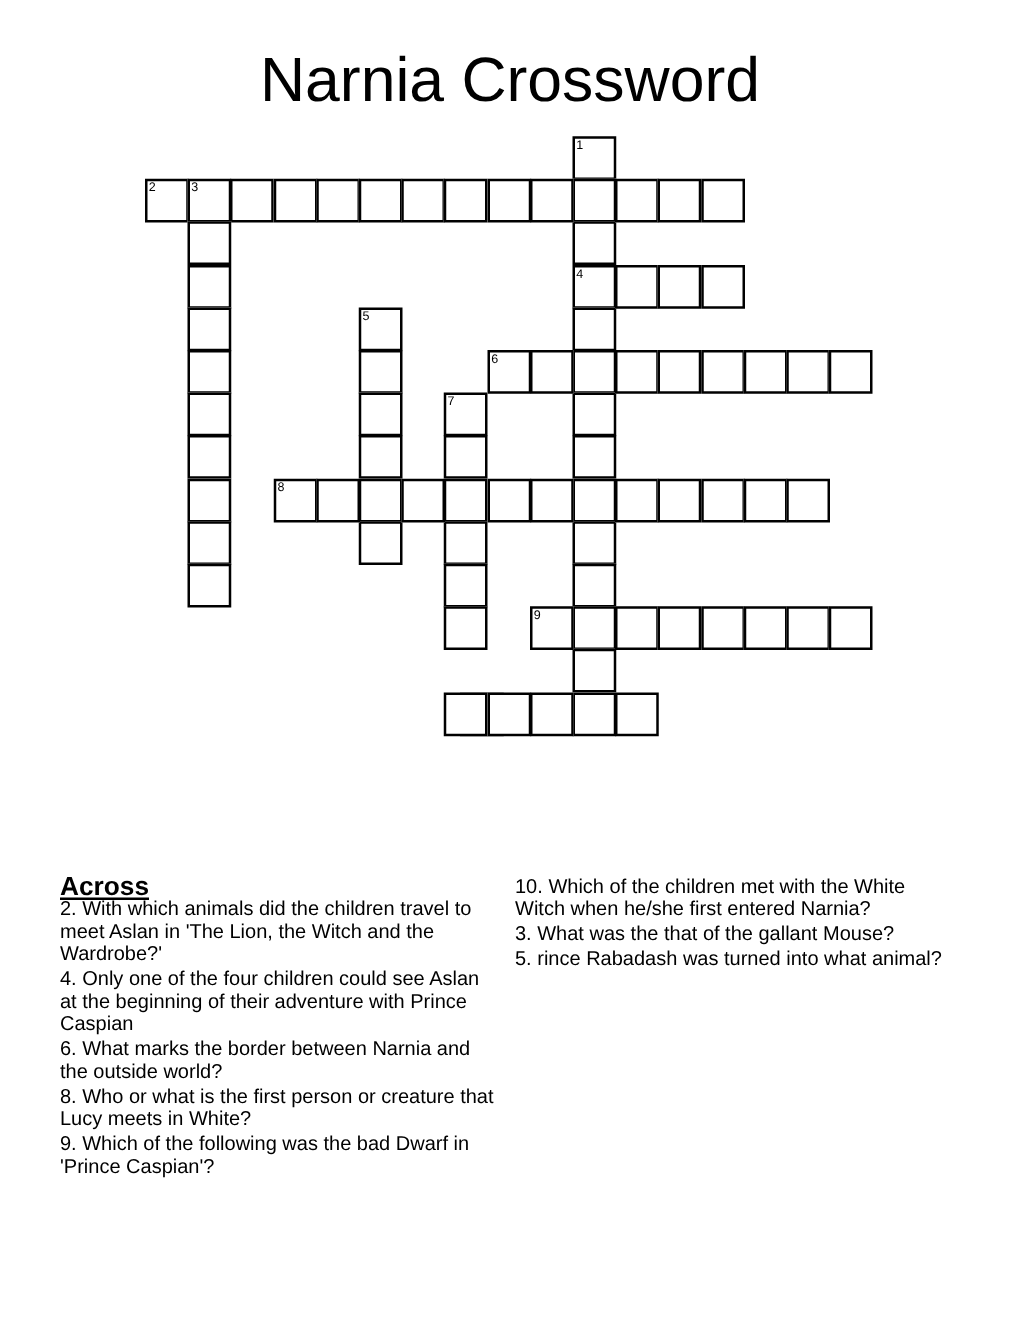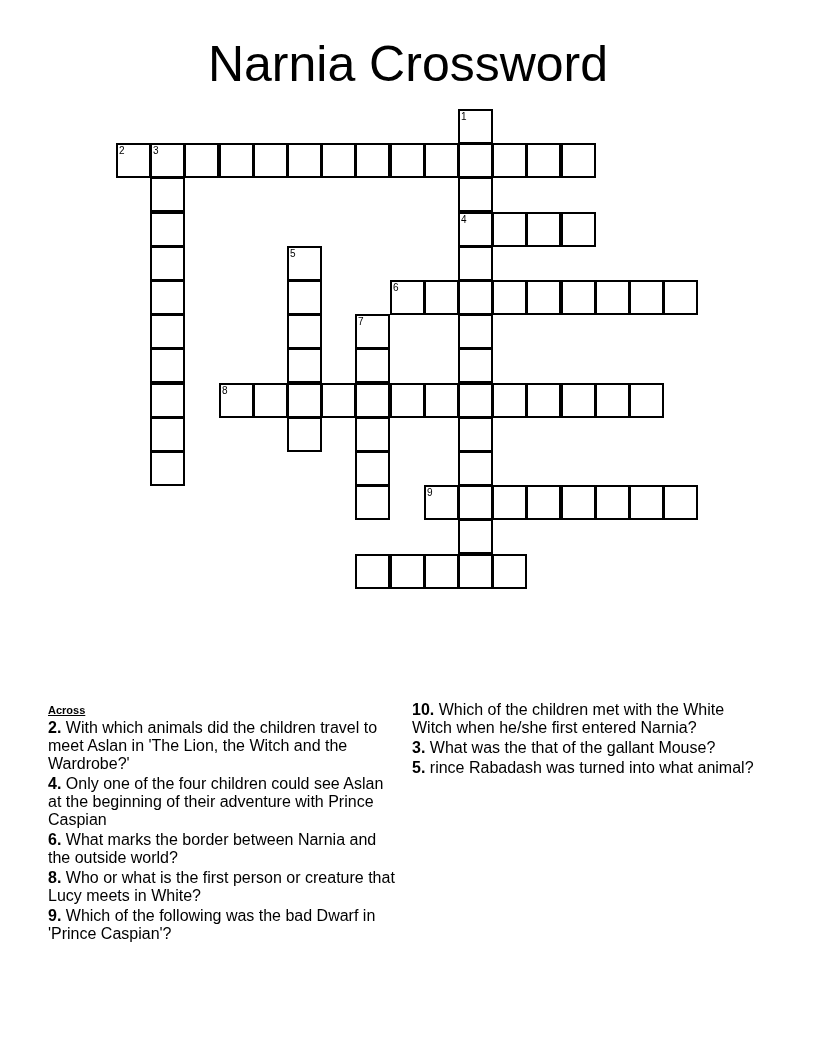--- a/index.html
+++ b/index.html
@@ -7,23 +7,23 @@
          font-family: "Liberation Sans", sans-serif; color: #000; }
   .title { position: absolute; left: 0; top: 32px; width: 816px; text-align: center;
            font-size: 50px; line-height: 64px; font-weight: normal; margin: 0; }
   .grid { position: absolute; left: 0; top: 0; width: 816px; height: 620px; }
   .cell { position: absolute; width: 34px; height: 34px; box-sizing: border-box;
           border: 2px solid #000; background: #fff; margin-left: -1px; margin-top: -1px; }
   .cell .num { position: absolute; left: 1px; top: 0px; font-size: 10px; line-height: 11px; }
   .clues { position: absolute; top: 701px; width: 350px; font-size: 16px; line-height: 18px; }
   .clues.left { left: 48px; }
   .clues.right { left: 412px; }
-  .heading { font-weight: bold; text-decoration: underline; font-size: 11px; line-height: 18px; }
+  .heading { font-weight: bold; text-decoration: underline; font-size: 21px; line-height: 18px; }
   .clue { margin-bottom: 2px; }
-  .clue b { font-weight: bold; }
+  .clue b { font-weight: normal; }
 </style>
 </head>
 <body>
 
 <h1 class="title">Narnia Crossword</h1>
 
 <div class="grid" id="grid">
     <div class="cell" style="left: 459px; top: 110px; width: 35px; height: 35px;">
       <span class="num">1</span>
     </div>

